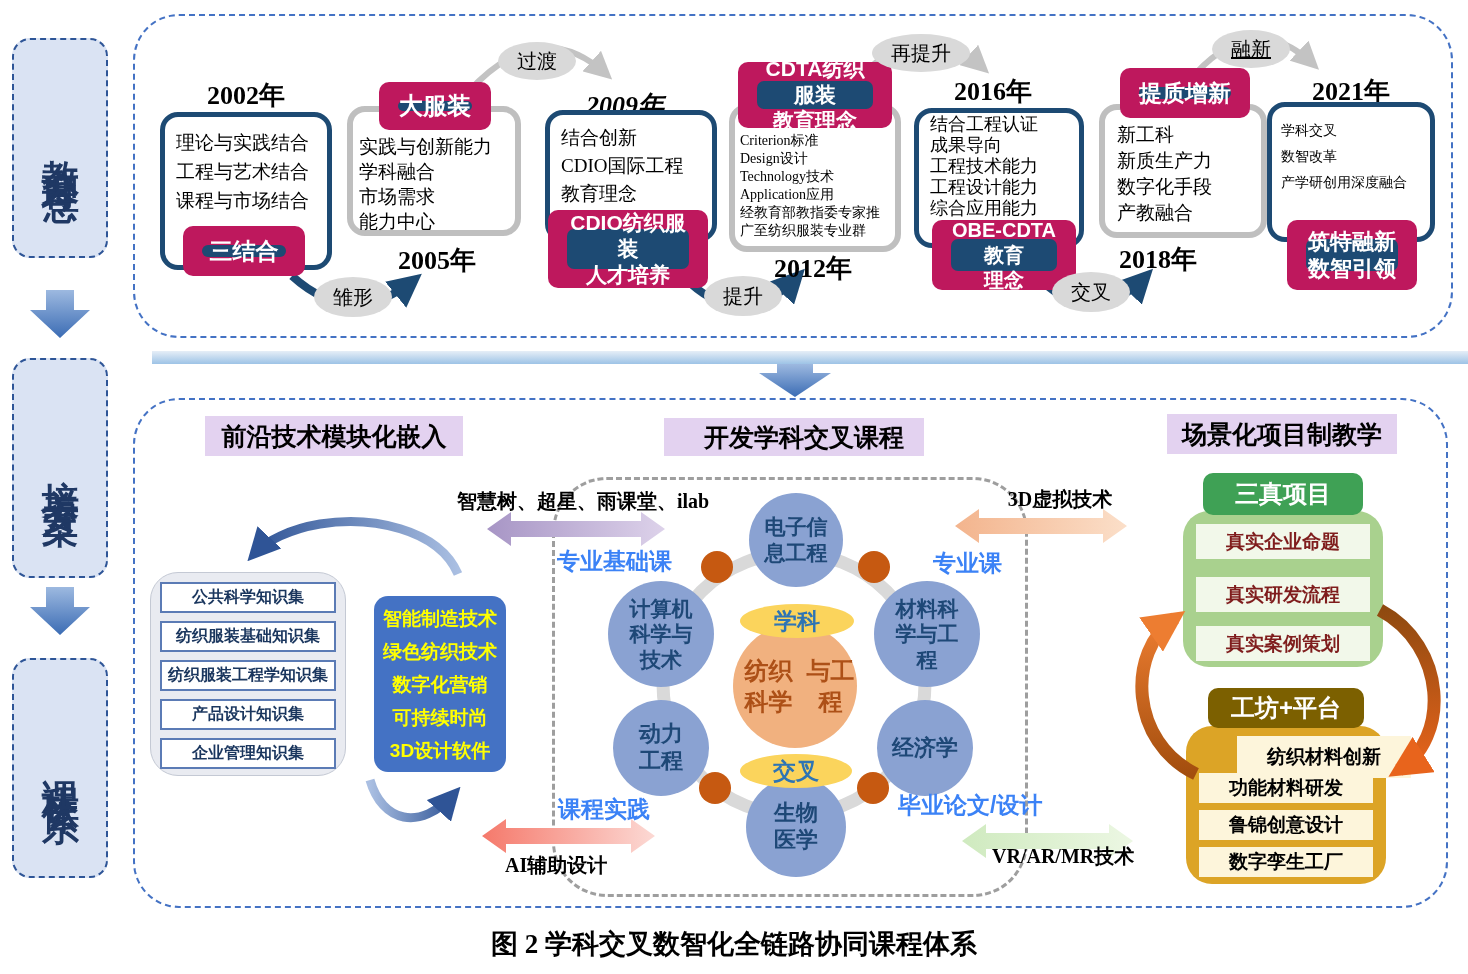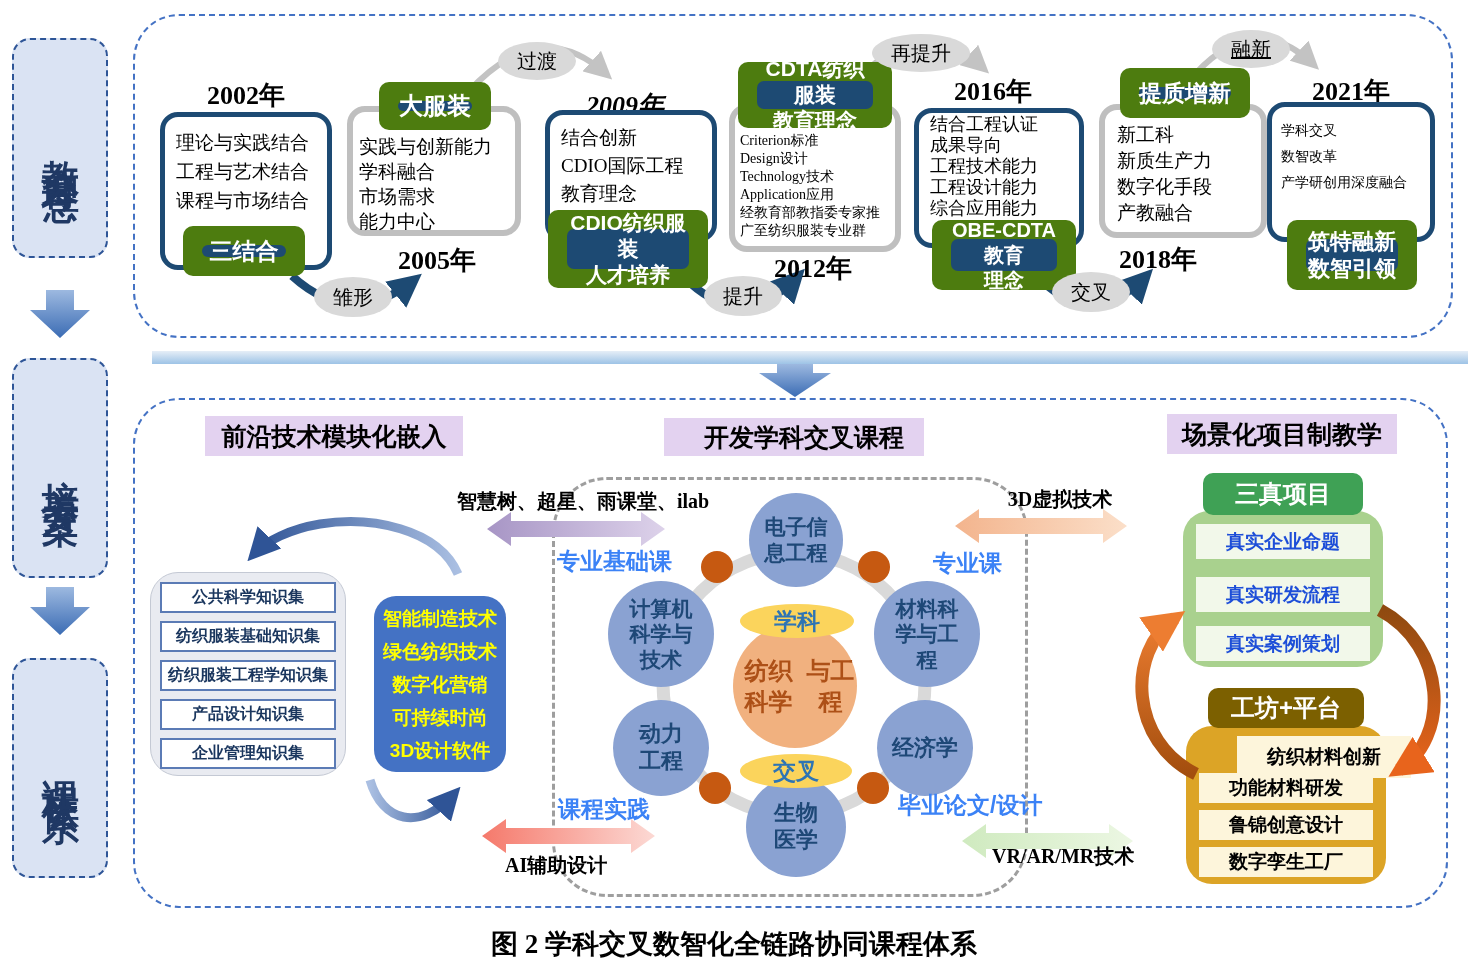--- a/index.html
+++ b/index.html
@@ -8,33 +8,33 @@
   .abs{position:absolute;box-sizing:border-box;}
   .panel{border:2px dashed #4472c4;border-radius:46px;}
   .sidebox{background:#dae3f3;border:2px dashed #2e5597;border-radius:18px;
            display:flex;align-items:center;justify-content:center;}
   .sidetxt{writing-mode:vertical-rl;text-orientation:upright;font-weight:bold;
            color:#1f3864;font-size:37px;letter-spacing:9px;}
   .year{font-family:"Liberation Serif",serif;font-size:26px;font-weight:600;color:#000;
         text-align:center;}
   .mbox-a{background:#fff;border:5px solid #1d4a73;border-radius:18px;}
   .mbox-b{background:#fff;border:6px solid #bfbfbf;border-radius:18px;}
-  .badge{background:#4d7c0f;border-radius:10px;padding:19px;}
+  .badge{background:#be185d;border-radius:10px;padding:19px;}
   .badge-in{background:#1d4a73;border-radius:7px;color:#fff;font-weight:bold;width:100%;height:100%;
             display:flex;flex-direction:column;align-items:center;justify-content:center;
             text-align:center;box-sizing:border-box;line-height:1.25;}
   .tl-lines{font-family:"Liberation Serif",serif;color:#000;white-space:nowrap;}
   .oval{background:#d9d9d9;border-radius:50%;display:flex;align-items:center;justify-content:center;
         font-family:"Liberation Serif",serif;font-size:20px;color:#000;font-weight:500;}
   .ph{background:#e3d2f0;display:flex;align-items:center;justify-content:center;
       font-size:25px;font-weight:bold;color:#000;}
   .graycont{background:#e9ebf1;border:1px solid #c4c9d4;border-radius:28px;}
   .kbox{background:#fff;border:2px solid #5b7bb5;display:flex;align-items:center;justify-content:center;
         font-weight:bold;color:#1a365e;font-size:16px;white-space:nowrap;}
-  .bluebox{background:#4472c4;border-radius:22px;display:flex;flex-direction:column;
+  .bluebox{background:#4472c4;border-radius:14px;display:flex;flex-direction:column;
            align-items:center;justify-content:center;}
   .bluebox div{color:#ffff00;font-weight:bold;font-size:19px;line-height:33px;white-space:nowrap;}
   .dashrect{border:3px dashed #9e9e9e;border-radius:55px;}
   .circle{border-radius:50%;background:#8aa2d2;color:#1e4877;font-weight:bold;
           display:flex;flex-direction:column;align-items:center;justify-content:center;
           text-align:center;line-height:1.22;}
   .hub{border-radius:50%;background:#f1b17f;color:#ad5017;font-weight:bold;
        display:flex;flex-direction:row;align-items:center;justify-content:center;
        text-align:center;line-height:1.3;}
   .yellowoval{background:#fbd45c;border-radius:50%;display:flex;align-items:center;
@@ -43,21 +43,21 @@
   .olabel{color:#3b82f6;font-weight:bold;font-size:23px;white-space:nowrap;}
   .slabel{font-family:"Liberation Serif",serif;font-weight:bold;font-size:19px;color:#000;
           white-space:nowrap;}
   .gtitle{background:#3fa155;border-radius:10px;color:#fff;font-weight:bold;font-size:24px;
           display:flex;align-items:center;justify-content:center;}
   .ytitle{background:#7c6000;border-radius:10px;color:#fff;font-weight:bold;font-size:24px;
           display:flex;align-items:center;justify-content:center;}
   .greencont{background:#a9d18e;border-radius:26px;}
   .goldcont{background:#dca426;border-radius:26px;}
   .ivg{background:#f2f8ea;display:flex;align-items:center;justify-content:center;
-       font-weight:bold;font-size:19px;color:#1d4ed8;white-space:nowrap;}
+       font-weight:bold;font-size:19px;color:#7f1d1d;white-space:nowrap;}
   .ivy{background:#fdf5db;display:flex;align-items:center;justify-content:center;
        font-weight:bold;font-size:19px;color:#000;white-space:nowrap;}
   .caption{font-family:"Liberation Serif",serif;font-size:27px;font-weight:bold;color:#000;
            text-align:center;width:100%;}
   svg{position:absolute;left:0;top:0;pointer-events:none;}
 </style>
 </head>
 <body>
 
 <div id="stage">

